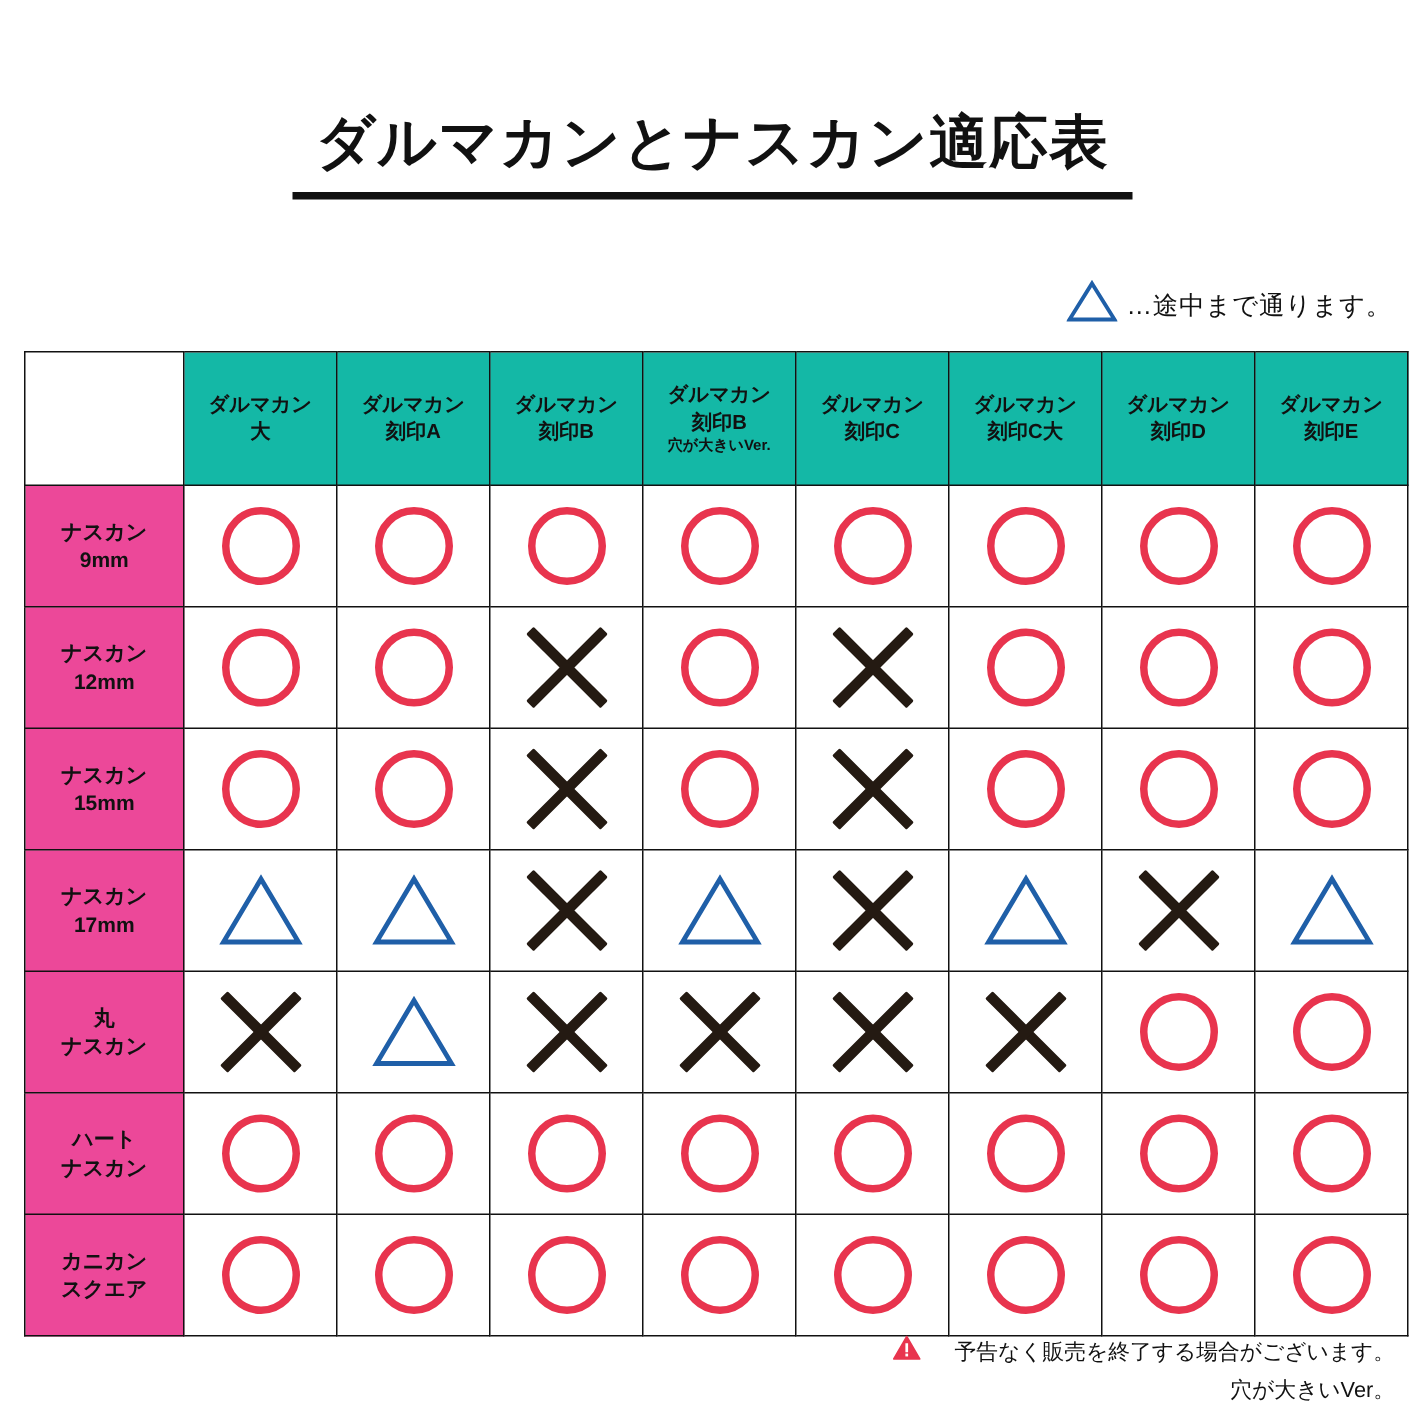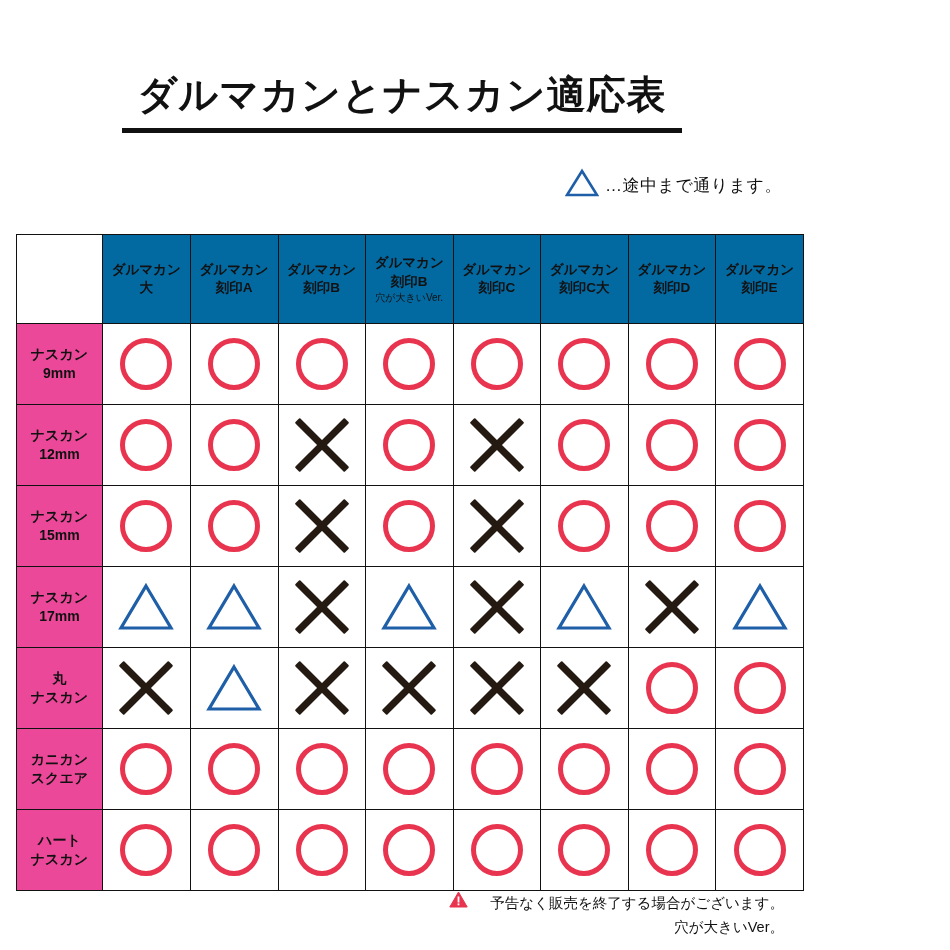--- a/index.html
+++ b/index.html
@@ -10,21 +10,21 @@
     width: 950px;
     height: 950px;
     background: #ffffff;
     font-family: "Liberation Sans", "DejaVu Sans", sans-serif;
     color: #1a1a1a;
     overflow: hidden;
     position: relative;
   }
 
   .page {
-    width: 804px;
+    width: 950px;
     height: 950px;
     position: relative;
     box-sizing: border-box;
   }
 
   
   .title-wrap {
     width: 100%;
     text-align: center;
     padding-top: 68px;
@@ -40,21 +40,21 @@
   .title-underline {
     width: 560px;
     height: 5px;
     background: #111111;
     margin: 6px auto 0 auto;
   }
 
   
   .legend {
     position: absolute;
-    top: 168px;
+    top: 186px;
     right: 22px;
     display: flex;
     align-items: center;
     gap: 6px;
     font-size: 17px;
     color: #111;
   }
   .legend-text {
     font-size: 17px;
     letter-spacing: 0.5px;
@@ -77,31 +77,31 @@
     vertical-align: middle;
   }
   .corner-cell {
     width: 105px;
     height: 88px;
     background: #ffffff;
   }
   th.col-head {
     width: 101px;
     height: 88px;
-    background: #0369a1;
+    background: #14b8a6;
     font-size: 13.5px;
     font-weight: bold;
     line-height: 1.35;
     color: #111111;
     padding: 2px 1px;
   }
   th.col-head .sub {
     display: block;
     font-size: 10px;
-    font-weight: normal;
+    font-weight: bold;
     line-height: 1.2;
     margin-top: 1px;
   }
   th.row-head {
     width: 105px;
     height: 80px;
     background: #ec4899;
     font-size: 14px;
     font-weight: bold;
     line-height: 1.35;
@@ -371,48 +371,48 @@
               <div class="mark mark-cross"></div>
             </td>
             <td class="cell">
               <div class="mark mark-circle"></div>
             </td>
             <td class="cell">
               <div class="mark mark-circle"></div>
             </td>
           </tr>
           <tr>
+            <th class="row-head"><span>ハート</span><br><span>ナスカン</span></th>
+            <td class="cell">
+              <div class="mark mark-circle"></div>
+            </td>
+            <td class="cell">
+              <div class="mark mark-circle"></div>
+            </td>
+            <td class="cell">
+              <div class="mark mark-circle"></div>
+            </td>
+            <td class="cell">
+              <div class="mark mark-circle"></div>
+            </td>
+            <td class="cell">
+              <div class="mark mark-circle"></div>
+            </td>
+            <td class="cell">
+              <div class="mark mark-circle"></div>
+            </td>
+            <td class="cell">
+              <div class="mark mark-circle"></div>
+            </td>
+            <td class="cell">
+              <div class="mark mark-circle"></div>
+            </td>
+          </tr>
+          <tr>
             <th class="row-head"><span>カニカン</span><br><span>スクエア</span></th>
-            <td class="cell">
-              <div class="mark mark-circle"></div>
-            </td>
-            <td class="cell">
-              <div class="mark mark-circle"></div>
-            </td>
-            <td class="cell">
-              <div class="mark mark-circle"></div>
-            </td>
-            <td class="cell">
-              <div class="mark mark-circle"></div>
-            </td>
-            <td class="cell">
-              <div class="mark mark-circle"></div>
-            </td>
-            <td class="cell">
-              <div class="mark mark-circle"></div>
-            </td>
-            <td class="cell">
-              <div class="mark mark-circle"></div>
-            </td>
-            <td class="cell">
-              <div class="mark mark-circle"></div>
-            </td>
-          </tr>
-          <tr>
-            <th class="row-head"><span>ハート</span><br><span>ナスカン</span></th>
             <td class="cell">
               <div class="mark mark-circle"></div>
             </td>
             <td class="cell">
               <div class="mark mark-circle"></div>
             </td>
             <td class="cell">
               <div class="mark mark-circle"></div>
             </td>
             <td class="cell">

